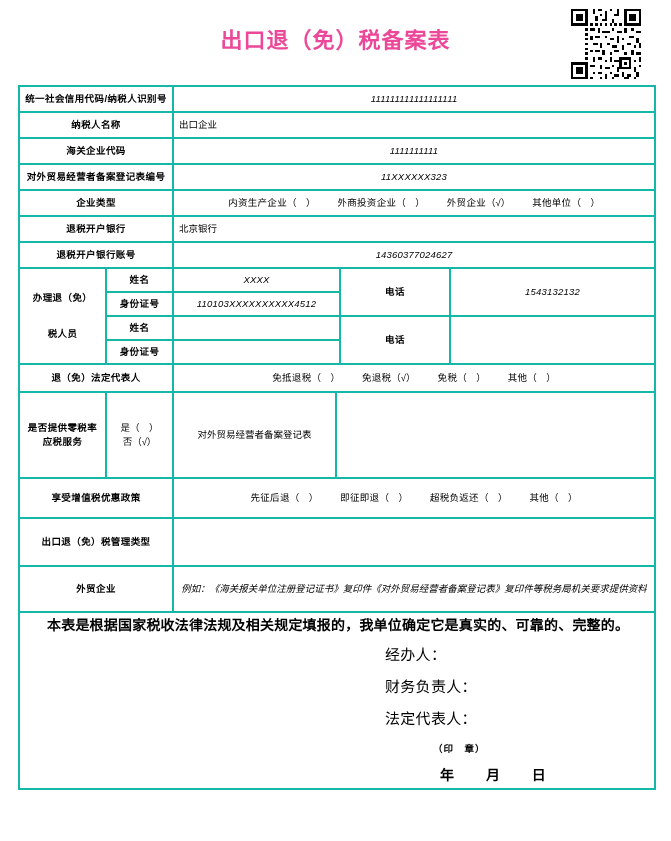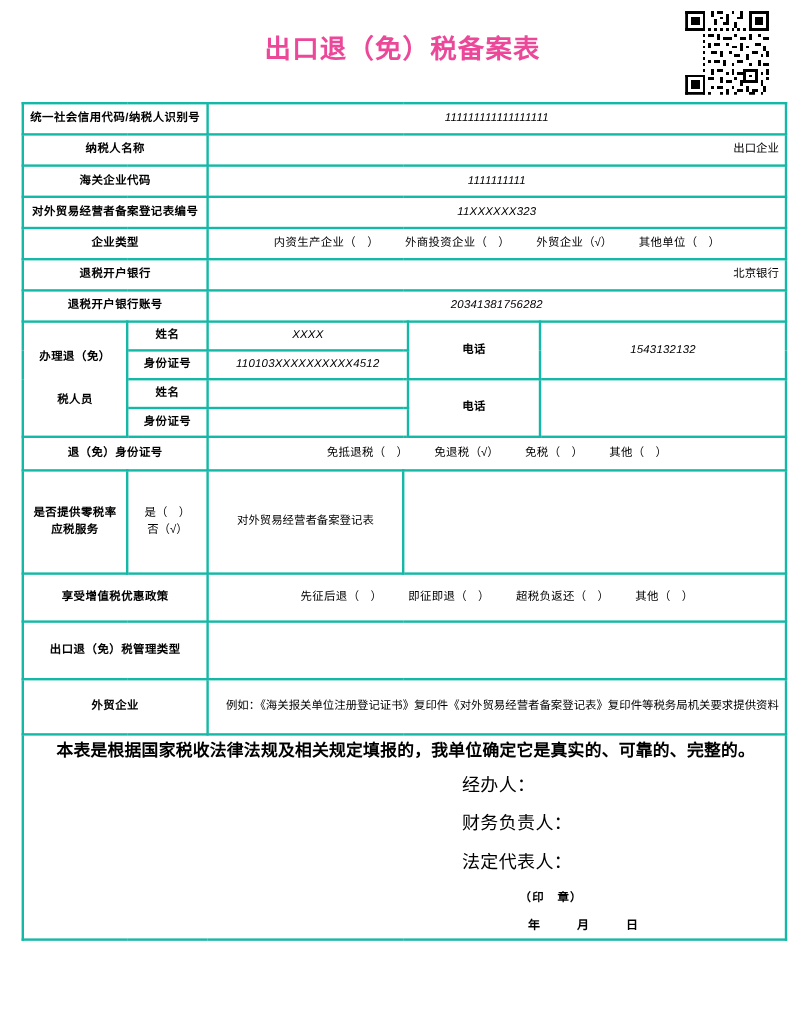--- a/index.html
+++ b/index.html
@@ -75,21 +75,21 @@
     letter-spacing: 0.4px;
   }
   .val {
     text-align: center;
     font-style: italic;
     font-size: 9px;
     padding-left: 8px;
     letter-spacing: 0.2px;
   }
   .val-plain {
-    text-align: right;
+    text-align: left;
     font-size: 9.5px;
     padding-left: 8px;
     font-style: normal;
     margin-left: 16px;
   }
   .opts {
     text-align: center;
     font-size: 9.5px;
     letter-spacing: 0.3px;
   }
@@ -98,23 +98,24 @@
   .stack-opts {
     text-align: center;
     font-size: 9.5px;
     line-height: 2.3;
   }
   .stack-opts .opt { display: block; white-space: nowrap; }
   .center-mid { text-align: center; }
   .note-cell {
     font-size: 9px;
     line-height: 1.55;
-    text-align: right;
+    text-align: center;
     padding: 4px 6px 4px 8px;
     vertical-align: top;
+    font-style: italic;
   }
   .empty-cell { }
 
   
   .decl-cell {
     padding: 7px 10px 10px 10px;
     vertical-align: top;
   }
   .decl-text {
     font-size: 14px;
@@ -133,21 +134,21 @@
     letter-spacing: 0.3px;
   }
   .seal-line {
     font-size: 9.5px;
     font-weight: 600;
     margin: 12px 0 10px 0;
     padding-left: 408px;
     letter-spacing: 1px;
   }
   .date-line {
-    font-size: 10px;
+    font-size: 14px;
     font-weight: 600;
     padding-left: 415px;
     letter-spacing: 1px;
   }
   .date-line span { margin-right: 26px; }
 </style>
 </head>
 <body>
 
 <div class="page-header">
@@ -307,21 +308,21 @@
     <td class="opts" colspan="4"><span class="opt"><span>内资生产企业</span><span class="bx">（　）</span></span><span class="opt"><span>外商投资企业</span><span class="bx">（　）</span></span><span class="opt"><span>外贸企业</span><span class="bx">（√）</span></span><span class="opt"><span>其他单位</span><span class="bx">（　）</span></span></td>
   </tr>
 
   <tr>
     <td class="lbl" colspan="2" style="height:26px">退税开户银行</td>
     <td class="val-plain" colspan="4">北京银行</td>
   </tr>
 
   <tr>
     <td class="lbl" colspan="2" style="height:26px">退税开户银行账号</td>
-    <td class="val" colspan="4">20341381756282</td>
+    <td class="val" colspan="4">14360377024627</td>
   </tr>
 
   <tr>
     <td class="lbl" rowspan="4">
       <div>办理退（免）</div>
       <div style="height:22px"></div>
       <div>税人员</div>
     </td>
     <td class="lbl-sub" style="height:24px">姓名</td>
     <td class="val" colspan="2">XXXX</td>
@@ -337,21 +338,21 @@
     <td class="val" colspan="2"></td>
     <td class="lbl-sub" rowspan="2">电话</td>
     <td class="val" rowspan="2"></td>
   </tr>
   <tr>
     <td class="lbl-sub" style="height:24px">身份证号</td>
     <td class="val" colspan="2"></td>
   </tr>
 
   <tr>
-    <td class="lbl" colspan="2" style="height:28px">退（免）身份证号</td>
+    <td class="lbl" colspan="2" style="height:28px">退（免）法定代表人</td>
     <td class="opts" colspan="4"><span class="opt"><span>免抵退税</span><span class="bx">（　）</span></span><span class="opt"><span>免退税</span><span class="bx">（√）</span></span><span class="opt"><span>免税</span><span class="bx">（　）</span></span><span class="opt"><span>其他</span><span class="bx">（　）</span></span></td>
   </tr>
 
   <tr>
     <td class="lbl" style="height:86px">
       <div>是否提供零税率</div>
       <div>应税服务</div>
     </td>
     <td class="stack-opts">
             <span class="opt"><span>是</span><span class="bx">（　）</span></span>

